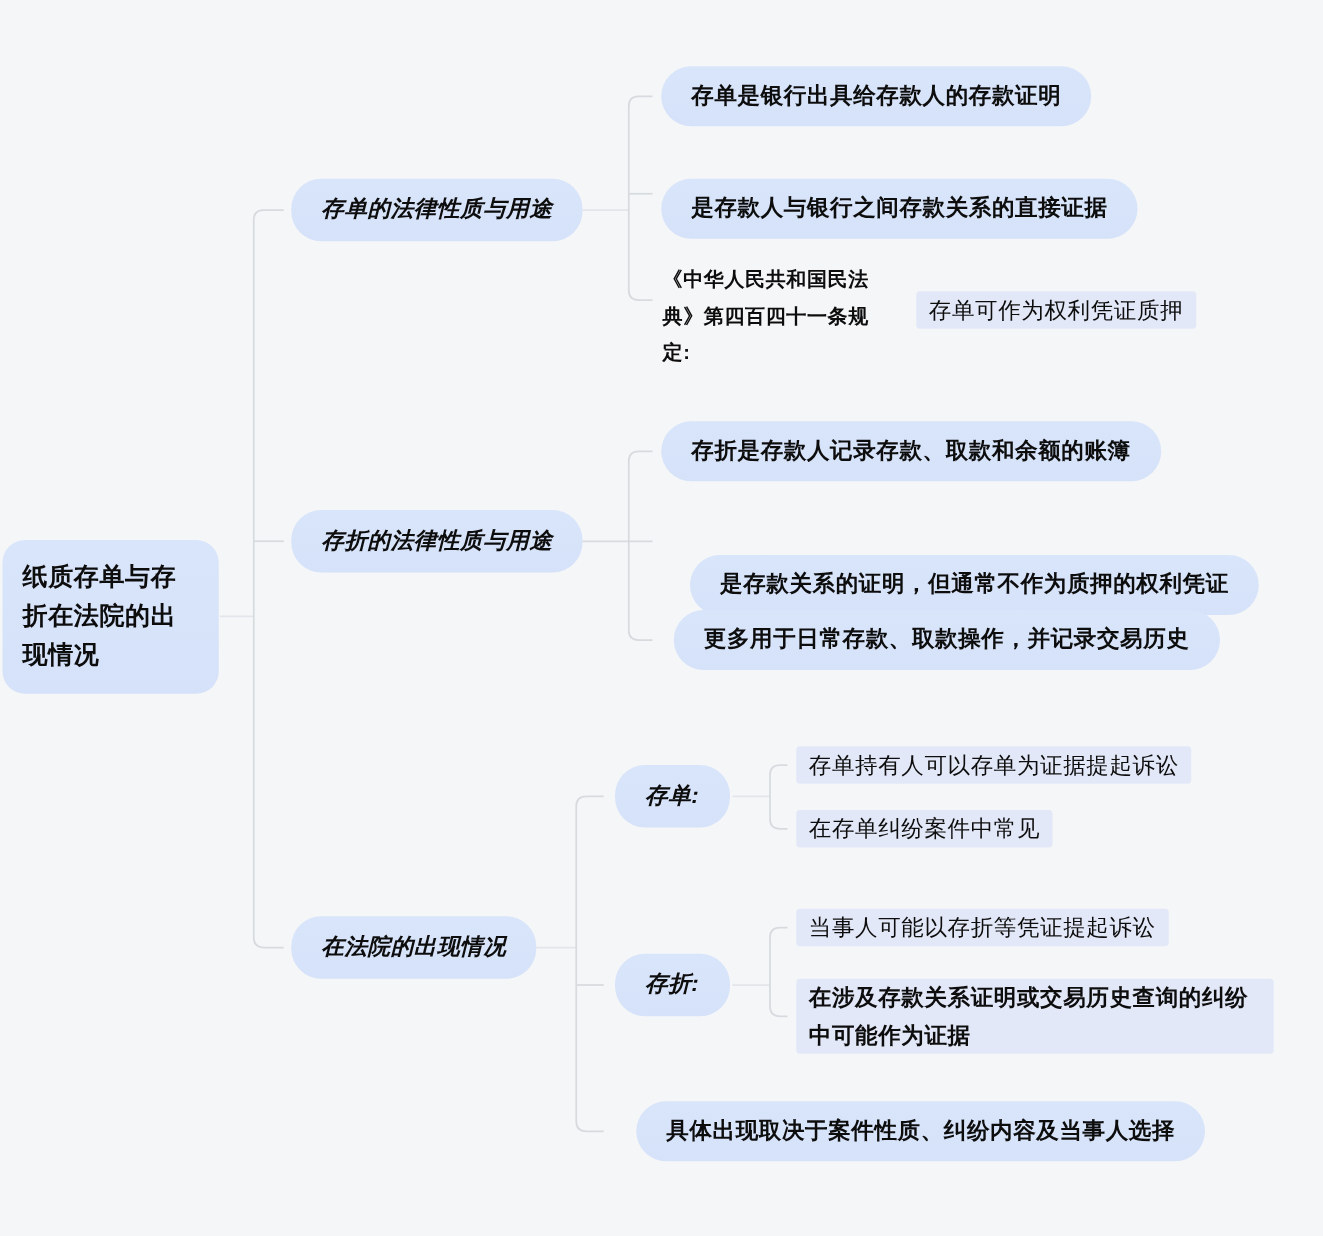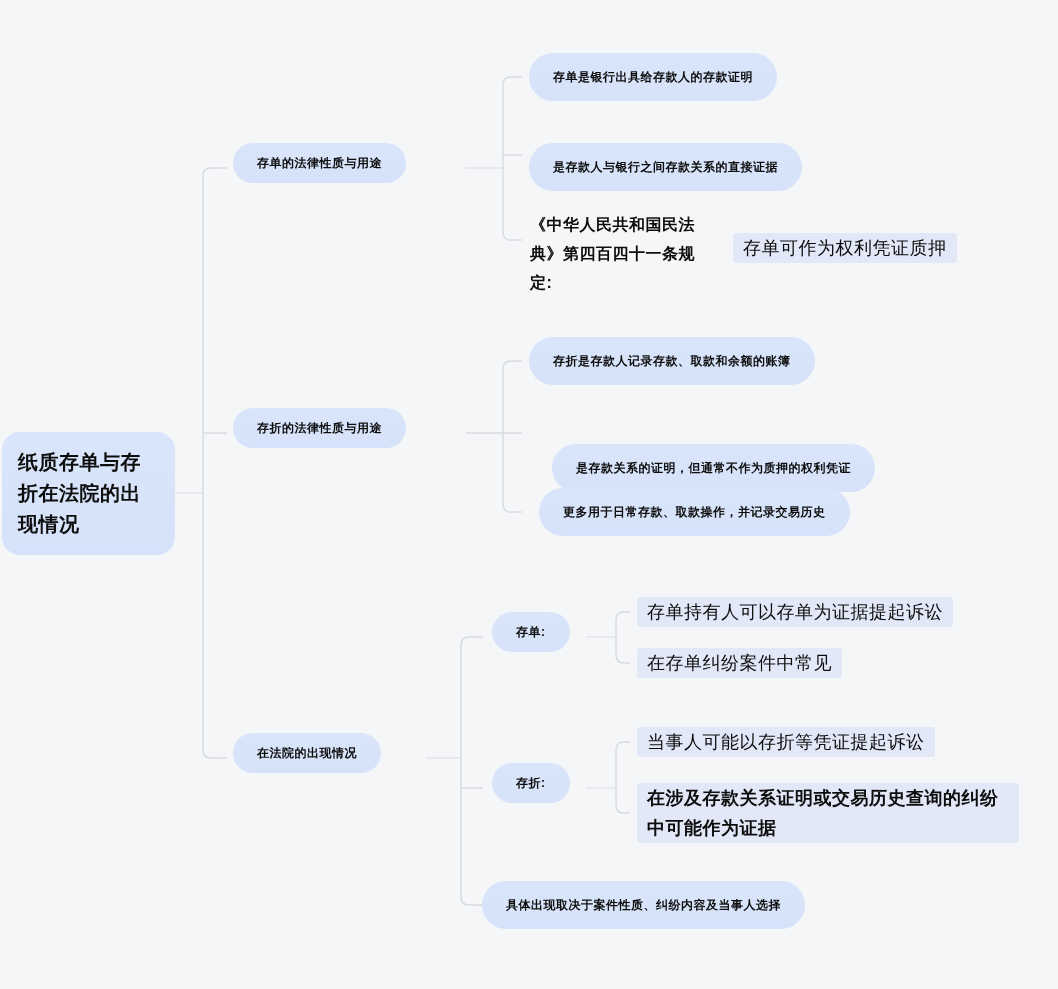--- a/index.html
+++ b/index.html
@@ -19,29 +19,29 @@
     color:var(--text);
     overflow:hidden;
   }
   .canvas{position:relative;width:1058px;height:989px;}
   .connectors{position:absolute;left:0;top:0;width:1058px;height:989px;pointer-events:none;}
   .node{
     position:absolute;
     background:linear-gradient(180deg,var(--node-fill),var(--node-fill2));
     border-radius:24px;
     font-weight:700;
-    font-size:12px;
+    font-size:18px;
     letter-spacing:0.5px;
     white-space:nowrap;
     padding:0 24px;
     display:flex;align-items:center;
     box-sizing:border-box;
     line-height:1.2;
   }
-  .node.h50{height:40px;}
+  .node.h50{height:50px;font-style:italic;}
   .node.h48{height:48px;}
   .root{
     width:173px;height:123px;
     border-radius:18px;
     font-size:20px;line-height:31px;
     padding:15px 16px;
     white-space:normal;
     display:block;
     letter-spacing:0.5px;
   }
@@ -111,15 +111,15 @@
   <div class="node h50" style="left:233px;top:733px;">在法院的出现情况</div>
 
   <div class="node h50" style="left:492px;top:612px;">存单:</div>
   <div class="highlight" style="left:637px;top:597px;">存单持有人可以存单为证据提起诉讼</div>
   <div class="highlight" style="left:637px;top:648px;">在存单纠纷案件中常见</div>
 
   <div class="node h50" style="left:492px;top:763px;">存折:</div>
   <div class="highlight" style="left:637px;top:727px;">当事人可能以存折等凭证提起诉讼</div>
   <div class="highlight wrap" style="left:637px;top:783px;width:362px;font-weight:bold;">在涉及存款关系证明或交易历史查询的纠纷中可能作为证据</div>
 
-  <div class="node h48" style="left:482px;top:881px;font-family:Liberation Serif, serif;">具体出现取决于案件性质、纠纷内容及当事人选择</div>
+  <div class="node h48" style="left:509px;top:881px;font-family:Liberation Serif, serif;">具体出现取决于案件性质、纠纷内容及当事人选择</div>
 
 </div>
 
 </body></html>

